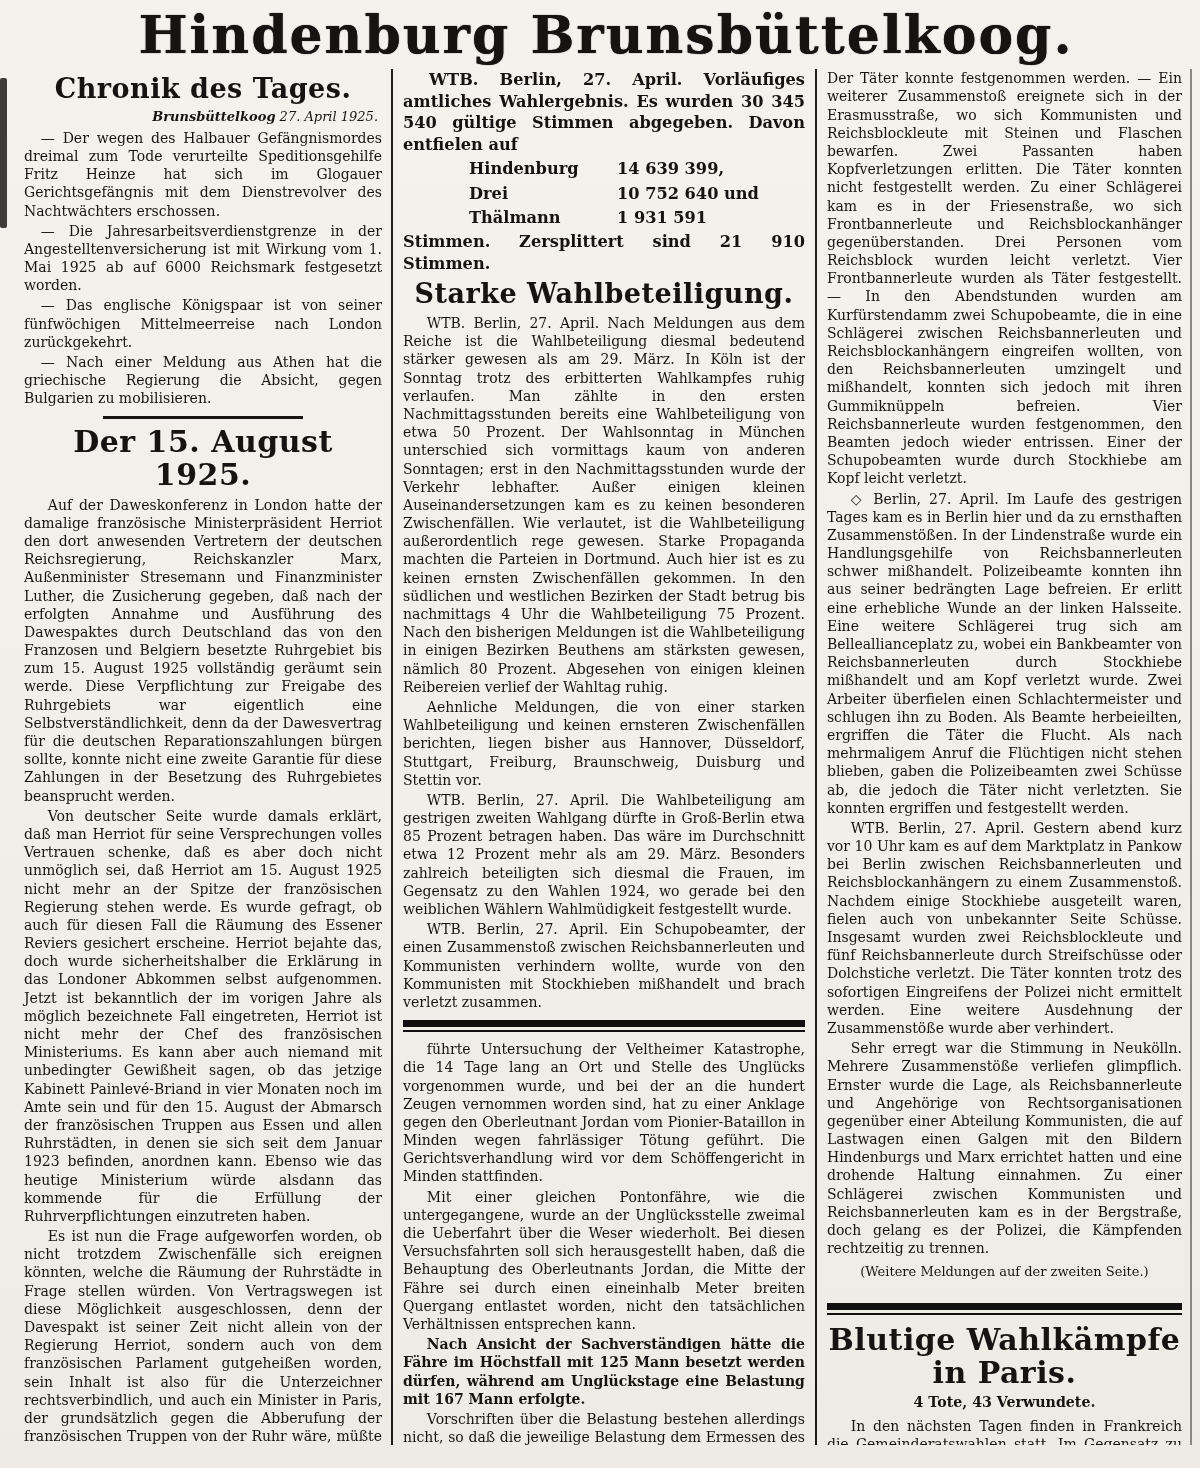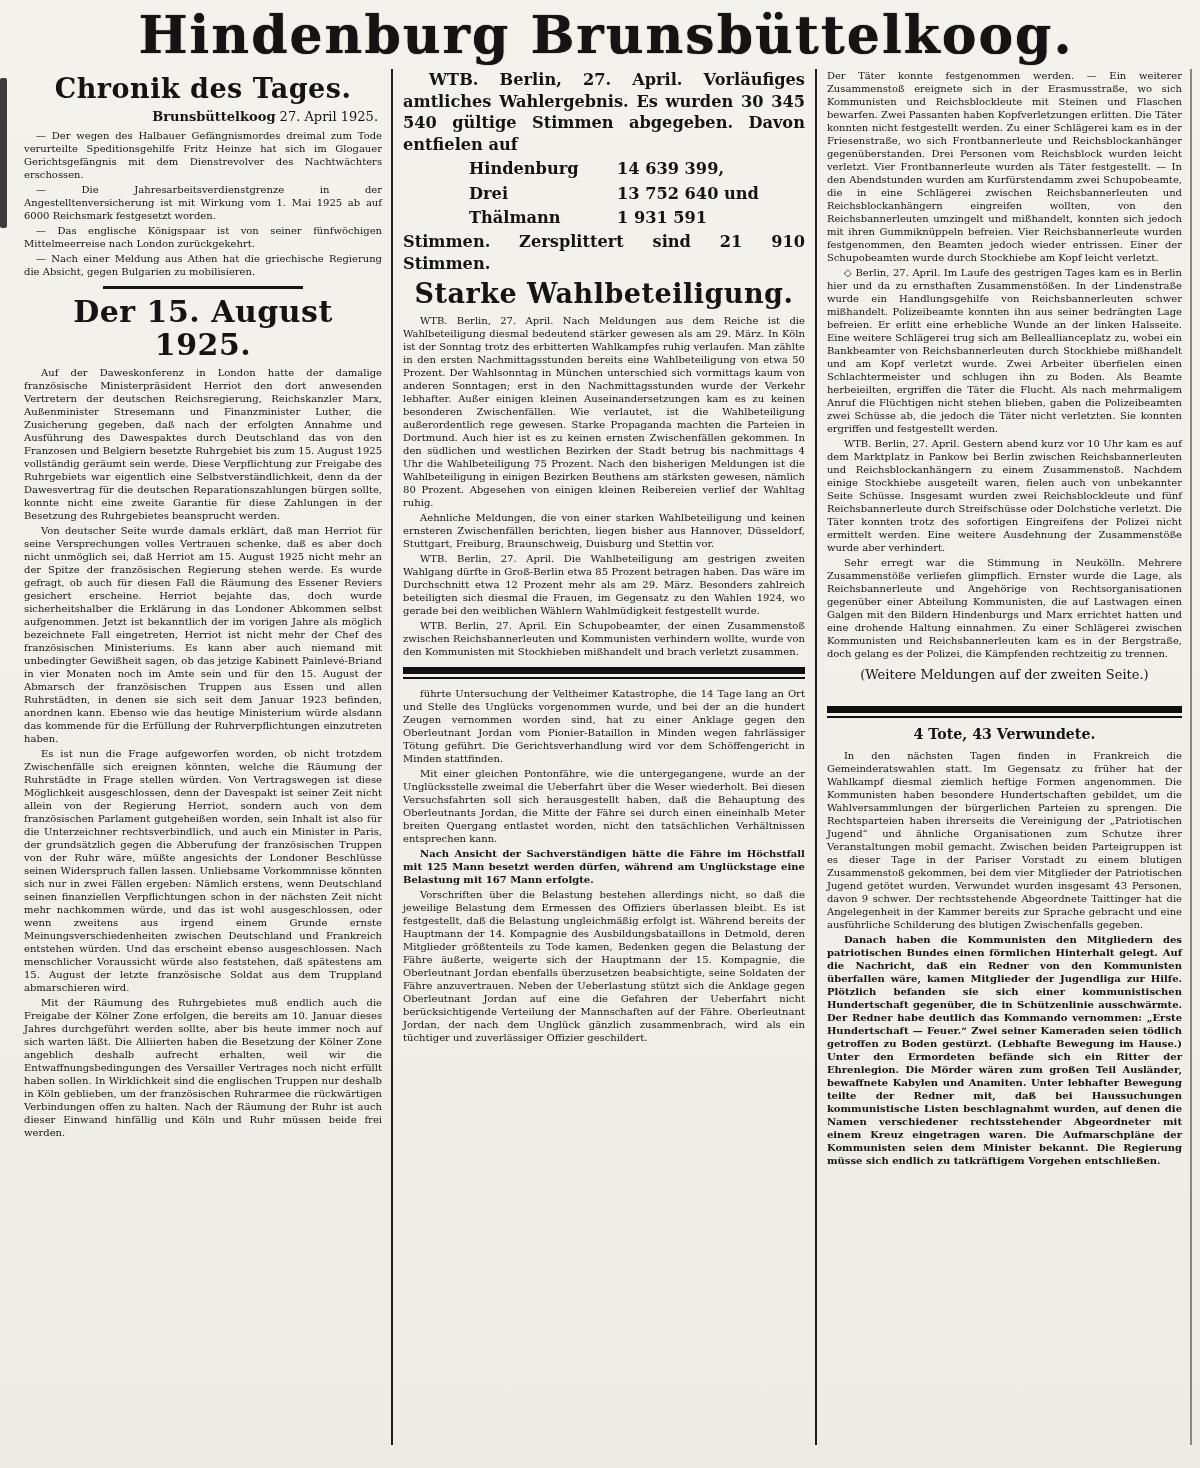--- a/index.html
+++ b/index.html
@@ -36,24 +36,24 @@
   .col-right { width:386px; border-left:2px solid #1e1e1e; border-right:2px solid #8a8880; padding:0 8px 0 10px; }
 
   h1.section {
     text-align:center; font-weight:bold;
     font-size:27px; line-height:1.1;
     margin:5px 0 5px; letter-spacing:.5px;
     text-indent:0;
   }
   h1.big { font-size:30px; }
   p {
-    font-size:10px; line-height:1.30;
+    font-size:14px; line-height:1.30;
     margin:0 0 2px; text-indent:1.7em;
   }
-  .dateline { text-align:right; text-indent:0; font-size:13px; padding-right:4px; margin-bottom:3px; }
+  .dateline { text-align:right; text-indent:0; font-size:13px; padding-right:4px; margin-bottom:3px;font-style:italic; }
   .b { font-weight:bold; }
   .item { text-indent:1.2em; }
   .sep { width:200px; border-top:3px solid #151515; margin:8px auto 6px; }
   .thickrule {
     border-top:7px solid #101010;
     border-bottom:2px solid #101010;
     height:12px; margin:9px 0 8px;
   }
   .lead { font-size:16.2px; line-height:1.33; font-weight:bold; text-indent:1.6em; }
   .lead.cont { text-indent:0; }
@@ -97,21 +97,21 @@
 
     <div class="col col-mid">
       <p class="lead">WTB. Berlin, 27. April. Vorläufiges amtliches Wahlergebnis. Es wurden 30 345 540 gültige Stimmen abgegeben. Davon entfielen auf</p>
       <div class="results">
         <div class="row">
             <span class="name">Hindenburg</span>
             <span class="val">14 639 399,</span>
           </div>
         <div class="row">
             <span class="name">Drei</span>
-            <span class="val">13 752 640 und</span>
+            <span class="val">10 752 640 und</span>
           </div>
         <div class="row">
             <span class="name">Thälmann</span>
             <span class="val">1 931 591</span>
           </div>
       </div>
       <p class="lead cont">Stimmen. Zersplittert sind 21 910 Stimmen.</p>
 
       <h1 class="section">Starke Wahlbeteiligung.</h1>
       <p>WTB. Berlin, 27. April. Nach Meldungen aus dem Reiche ist die Wahlbeteiligung diesmal bedeutend stärker gewesen als am 29. März. In Köln ist der Sonntag trotz des erbitterten Wahlkampfes ruhig verlaufen. Man zählte in den ersten Nachmittagsstunden bereits eine Wahlbeteiligung von etwa 50 Prozent. Der Wahlsonntag in München unterschied sich vormittags kaum von anderen Sonntagen; erst in den Nachmittagsstunden wurde der Verkehr lebhafter. Außer einigen kleinen Auseinandersetzungen kam es zu keinen besonderen Zwischenfällen. Wie verlautet, ist die Wahlbeteiligung außerordentlich rege gewesen. Starke Propaganda machten die Parteien in Dortmund. Auch hier ist es zu keinen ernsten Zwischenfällen gekommen. In den südlichen und westlichen Bezirken der Stadt betrug bis nachmittags 4 Uhr die Wahlbeteiligung 75 Prozent. Nach den bisherigen Meldungen ist die Wahlbeteiligung in einigen Bezirken Beuthens am stärksten gewesen, nämlich 80 Prozent. Abgesehen von einigen kleinen Reibereien verlief der Wahltag ruhig.</p>
@@ -131,20 +131,21 @@
 
     <div class="col col-right">
       <p style="text-indent:0;">Der Täter konnte festgenommen werden. — Ein weiterer Zusammenstoß ereignete sich in der Erasmusstraße, wo sich Kommunisten und Reichsblockleute mit Steinen und Flaschen bewarfen. Zwei Passanten haben Kopfverletzungen erlitten. Die Täter konnten nicht festgestellt werden. Zu einer Schlägerei kam es in der Friesenstraße, wo sich Frontbannerleute und Reichsblockanhänger gegenüberstanden. Drei Personen vom Reichsblock wurden leicht verletzt. Vier Frontbannerleute wurden als Täter festgestellt. — In den Abendstunden wurden am Kurfürstendamm zwei Schupobeamte, die in eine Schlägerei zwischen Reichsbannerleuten und Reichsblockanhängern eingreifen wollten, von den Reichsbannerleuten umzingelt und mißhandelt, konnten sich jedoch mit ihren Gummiknüppeln befreien. Vier Reichsbannerleute wurden festgenommen, den Beamten jedoch wieder entrissen. Einer der Schupobeamten wurde durch Stockhiebe am Kopf leicht verletzt.</p>
       <p>◇ Berlin, 27. April. Im Laufe des gestrigen Tages kam es in Berlin hier und da zu ernsthaften Zusammenstößen. In der Lindenstraße wurde ein Handlungsgehilfe von Reichsbannerleuten schwer mißhandelt. Polizeibeamte konnten ihn aus seiner bedrängten Lage befreien. Er erlitt eine erhebliche Wunde an der linken Halsseite. Eine weitere Schlägerei trug sich am Belleallianceplatz zu, wobei ein Bankbeamter von Reichsbannerleuten durch Stockhiebe mißhandelt und am Kopf verletzt wurde. Zwei Arbeiter überfielen einen Schlachtermeister und schlugen ihn zu Boden. Als Beamte herbeieilten, ergriffen die Täter die Flucht. Als nach mehrmaligem Anruf die Flüchtigen nicht stehen blieben, gaben die Polizeibeamten zwei Schüsse ab, die jedoch die Täter nicht verletzten. Sie konnten ergriffen und festgestellt werden.</p>
       <p>WTB. Berlin, 27. April. Gestern abend kurz vor 10 Uhr kam es auf dem Marktplatz in Pankow bei Berlin zwischen Reichsbannerleuten und Reichsblockanhängern zu einem Zusammenstoß. Nachdem einige Stockhiebe ausgeteilt waren, fielen auch von unbekannter Seite Schüsse. Insgesamt wurden zwei Reichsblockleute und fünf Reichsbannerleute durch Streifschüsse oder Dolchstiche verletzt. Die Täter konnten trotz des sofortigen Eingreifens der Polizei nicht ermittelt werden. Eine weitere Ausdehnung der Zusammenstöße wurde aber verhindert.</p>
       <p>Sehr erregt war die Stimmung in Neukölln. Mehrere Zusammenstöße verliefen glimpflich. Ernster wurde die Lage, als Reichsbannerleute und Angehörige von Rechtsorganisationen gegenüber einer Abteilung Kommunisten, die auf Lastwagen einen Galgen mit den Bildern Hindenburgs und Marx errichtet hatten und eine drohende Haltung einnahmen. Zu einer Schlägerei zwischen Kommunisten und Reichsbannerleuten kam es in der Bergstraße, doch gelang es der Polizei, die Kämpfenden rechtzeitig zu trennen.</p>
       <p class="note">(Weitere Meldungen auf der zweiten Seite.)</p>
 
       <div class="thickrule"></div>
 
+      <h1 class="section big">Blutige Wahlkämpfe in Paris.</h1>
       <p class="subhead">4 Tote, 43 Verwundete.</p>
       <p>In den nächsten Tagen finden in Frankreich die Gemeinderatswahlen statt. Im Gegensatz zu früher hat der Wahlkampf diesmal ziemlich heftige Formen angenommen. Die Kommunisten haben besondere Hundertschaften gebildet, um die Wahlversammlungen der bürgerlichen Parteien zu sprengen. Die Rechtsparteien haben ihrerseits die Vereinigung der „Patriotischen Jugend“ und ähnliche Organisationen zum Schutze ihrer Veranstaltungen mobil gemacht. Zwischen beiden Parteigruppen ist es dieser Tage in der Pariser Vorstadt zu einem blutigen Zusammenstoß gekommen, bei dem vier Mitglieder der Patriotischen Jugend getötet wurden. Verwundet wurden insgesamt 43 Personen, davon 9 schwer. Der rechtsstehende Abgeordnete Taittinger hat die Angelegenheit in der Kammer bereits zur Sprache gebracht und eine ausführliche Schilderung des blutigen Zwischenfalls gegeben.</p>
       <p class="boldpara">Danach haben die Kommunisten den Mitgliedern des patriotischen Bundes einen förmlichen Hinterhalt gelegt. Auf die Nachricht, daß ein Redner von den Kommunisten überfallen wäre, kamen Mitglieder der Jugendliga zur Hilfe. Plötzlich befanden sie sich einer kommunistischen Hundertschaft gegenüber, die in Schützenlinie ausschwärmte. Der Redner habe deutlich das Kommando vernommen: „Erste Hundertschaft — Feuer.“ Zwei seiner Kameraden seien tödlich getroffen zu Boden gestürzt. (Lebhafte Bewegung im Hause.) Unter den Ermordeten befände sich ein Ritter der Ehrenlegion. Die Mörder wären zum großen Teil Ausländer, bewaffnete Kabylen und Anamiten. Unter lebhafter Bewegung teilte der Redner mit, daß bei Haussuchungen kommunistische Listen beschlagnahmt wurden, auf denen die Namen verschiedener rechtsstehender Abgeordneter mit einem Kreuz eingetragen waren. Die Aufmarschpläne der Kommunisten seien dem Minister bekannt. Die Regierung müsse sich endlich zu tatkräftigem Vorgehen entschließen.</p>
 
     </div>
 
   </div>
 </div>
 
 </body></html>

